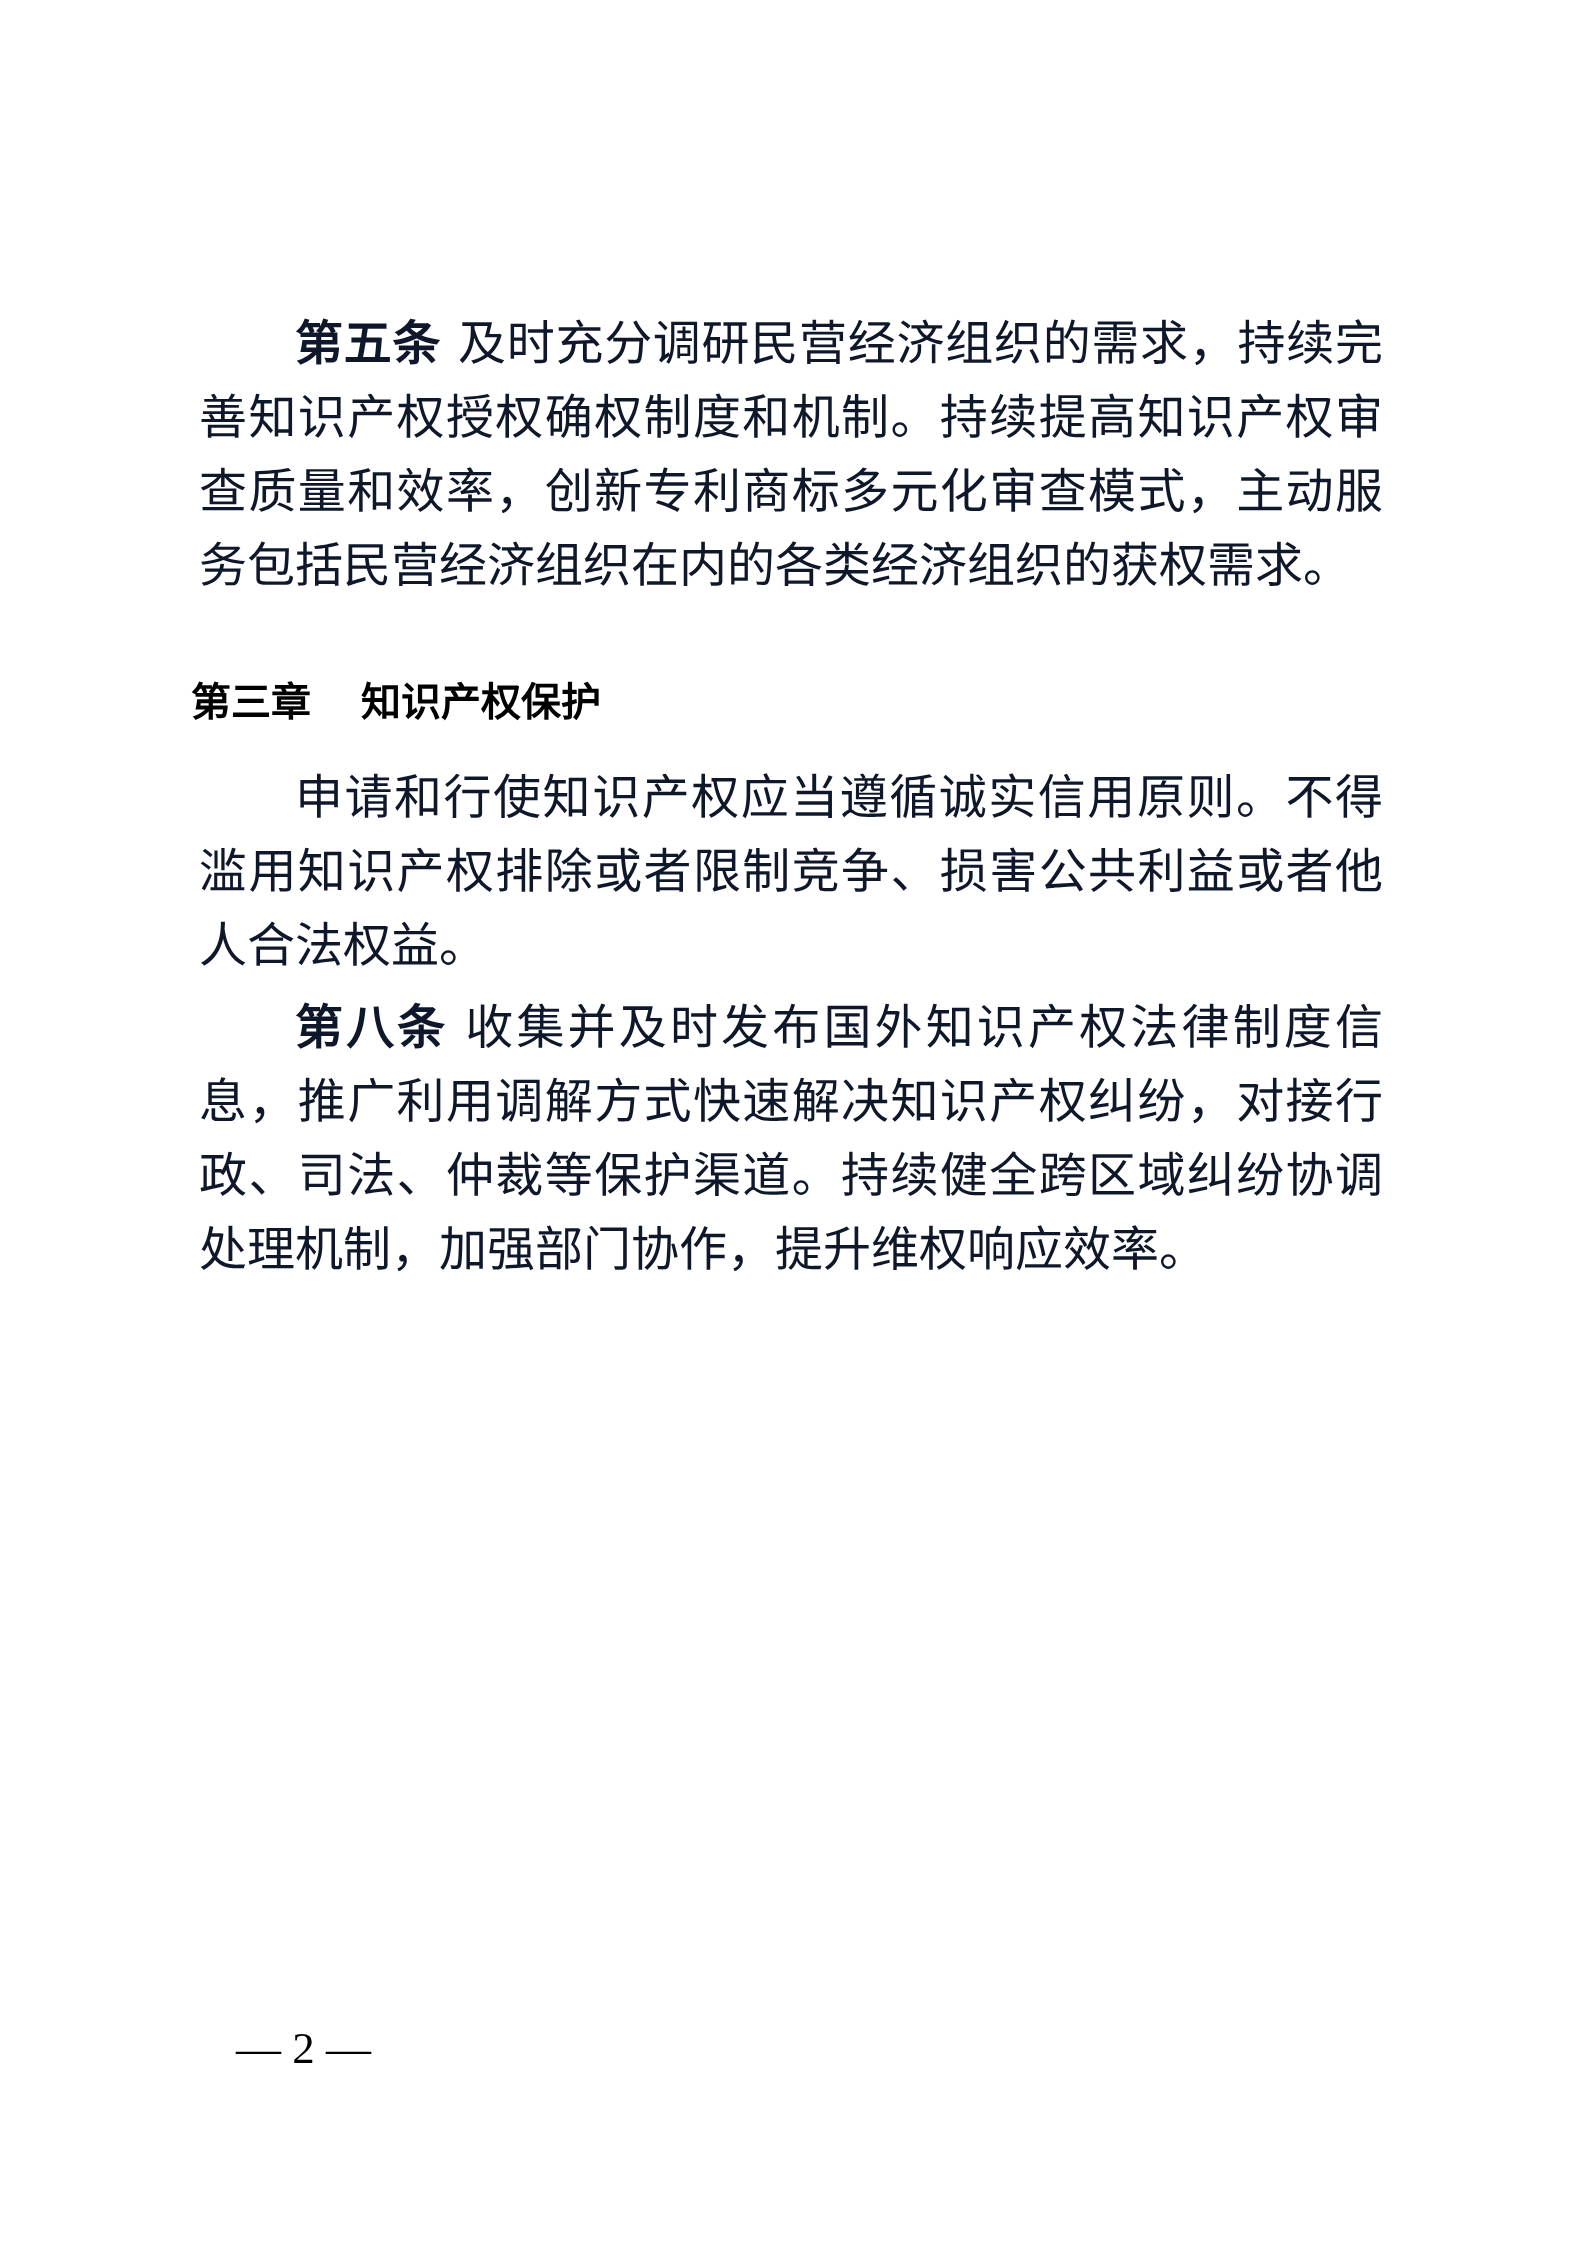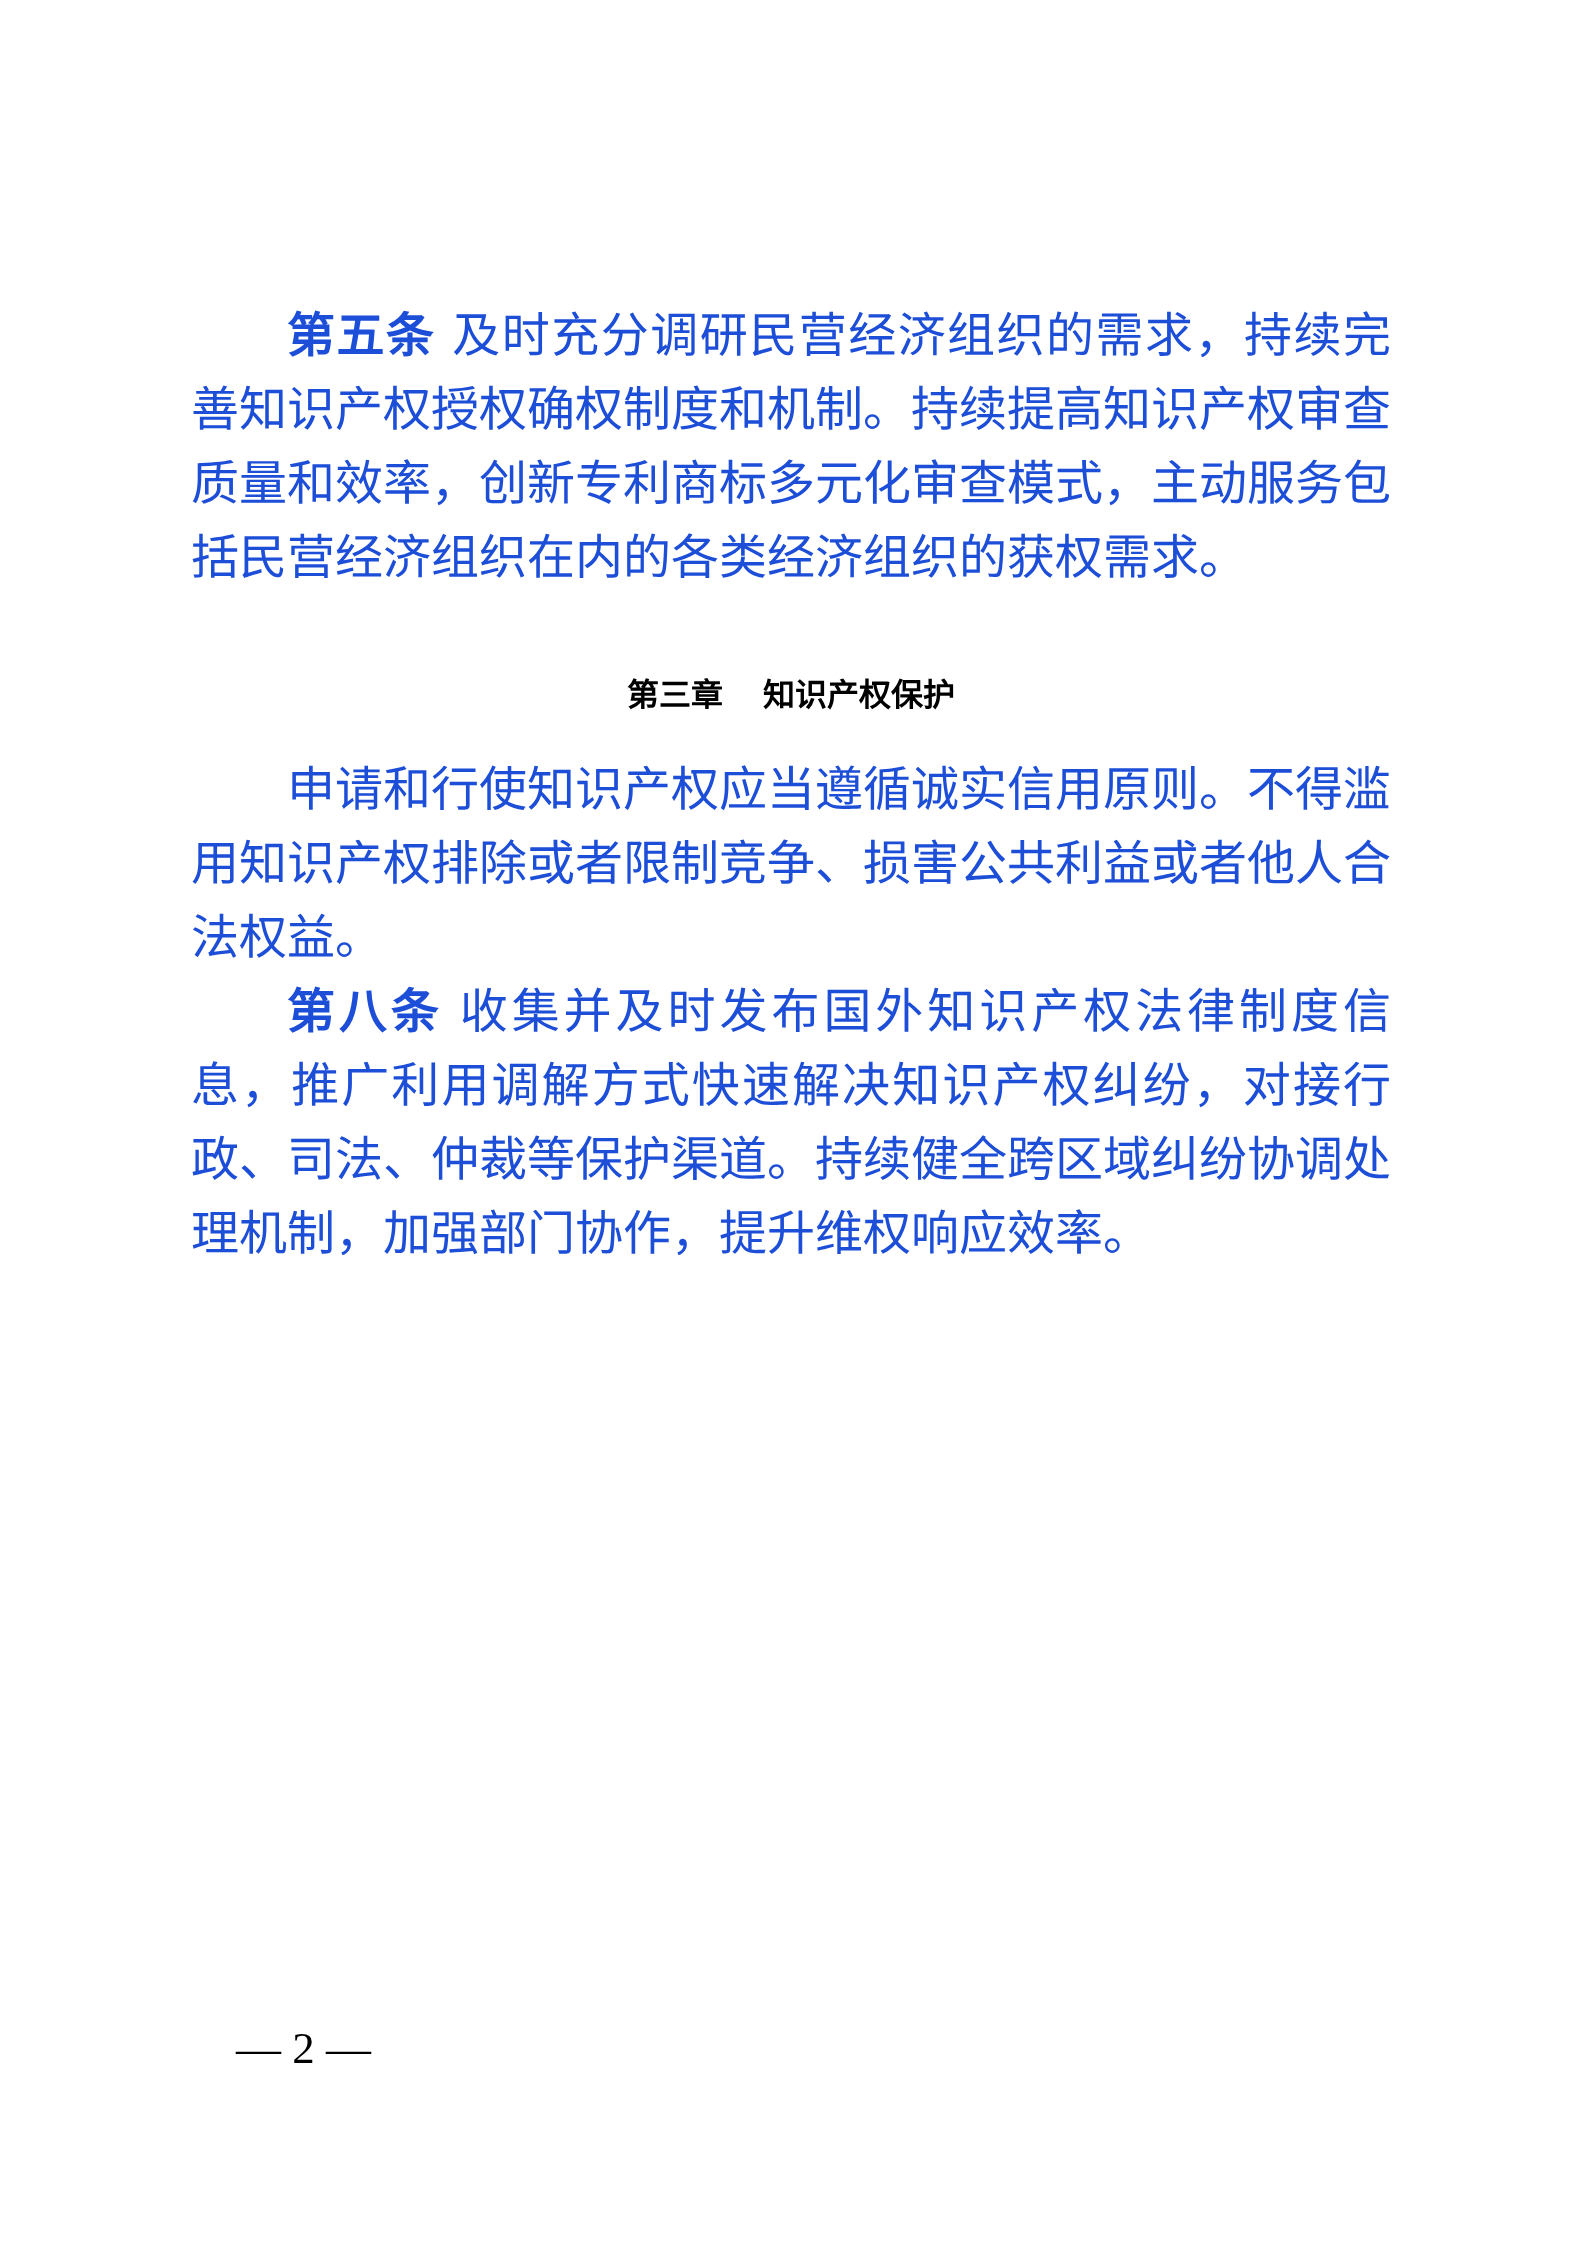--- a/index.html
+++ b/index.html
@@ -16,39 +16,38 @@
     overflow: hidden;
     font-family: "Liberation Serif", "DejaVu Serif", serif;
   }
   .body-text {
     position: absolute;
     left: 191px;
     top: 299px;
     width: 1200px;
   }
   .para {
-    margin: 0;
+    margin: 8px;
     font-size: 48px;
     line-height: 74px;
     text-align: justify;
     text-justify: inter-character;
     text-indent: 2em;
     letter-spacing: 0;
-    color: #1d4ed8;
+    color: #0f172a;
   }
   .art-num {
     font-weight: bold;
     margin-right: 0.35em;
   }
   .chapter {
     margin: 63px 0 21px 0;
-    font-size: 32px;
+    font-size: 40px;
     line-height: 74px;
     font-weight: bold;
-    text-align: center;
     text-indent: 0;
     color: #000000;
   }
   .chapter .chapter-gap {
     display: inline-block;
     width: 1.25em;
   }
   .footer {
     position: absolute;
     left: 236px;

